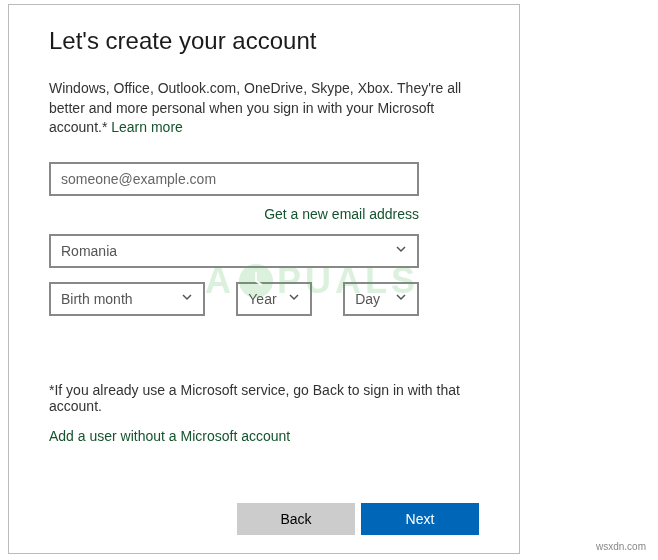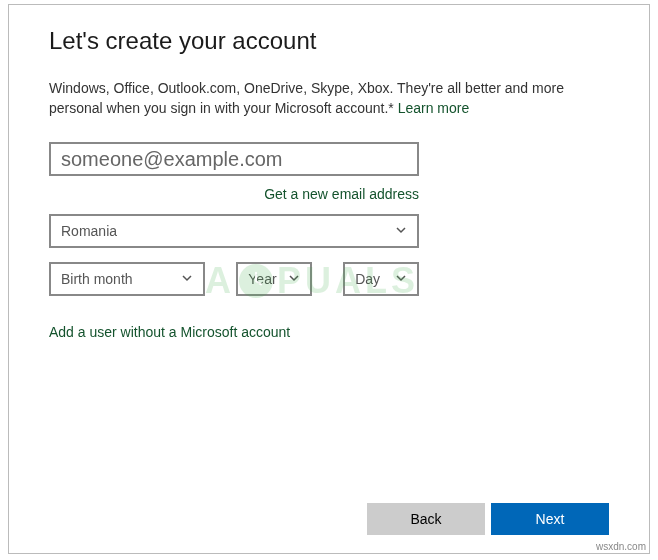--- a/index.html
+++ b/index.html
@@ -11,21 +11,21 @@
       font-family: "Segoe UI", Tahoma, sans-serif;
       background: #fff;
       width: 658px;
       height: 560px;
       position: relative;
       font-size: 14px;
       color: #333;
     }
     .dialog {
       border: 1px solid #bbb;
-      width: 642px;
+      width: 512px;
       height: 550px;
       margin: 4px 8px;
       padding: 22px 40px 18px 40px;
       position: relative;
     }
     .title {
       font-size: 24px;
       font-weight: 400;
       color: #1b1b1b;
       margin-bottom: 24px;
@@ -43,21 +43,21 @@
       cursor: pointer;
     }
     .form-area {
       width: 370px;
     }
     .text-input {
       width: 100%;
       height: 34px;
       border: 2px solid #888;
       padding: 5px 10px;
-      font-size: 20px;
+      font-size: 14px;
       font-family: inherit;
       color: #8b5cf6;
       background: #fff;
     }
     .text-input::placeholder {
       color: #666;
     }
     .get-email-row {
       text-align: right;
       padding: 10px 0 12px 0;
@@ -232,20 +232,21 @@
   <div class="watermark">
     <span>A</span>
     <span class="watermark-circle">
       <svg viewBox="0 0 24 24">
           <path d="M12 2 L12 12 M12 12 L18 16" stroke="rgba(255,255,255,0.9)" stroke-width="2.5" fill="none" stroke-linecap="round"></path>
         </svg>
     </span>
     <span>PUALS</span>
   </div>
 
+  <p class="footnote">*If you already use a Microsoft service, go Back to sign in with that account.</p>
 
   <a class="link add-user-link">Add a user without a Microsoft account</a>
 
   <div class="button-row">
     <button class="btn btn-back">Back</button>
     <button class="btn btn-next">Next</button>
   </div>
 
 </div>
 

